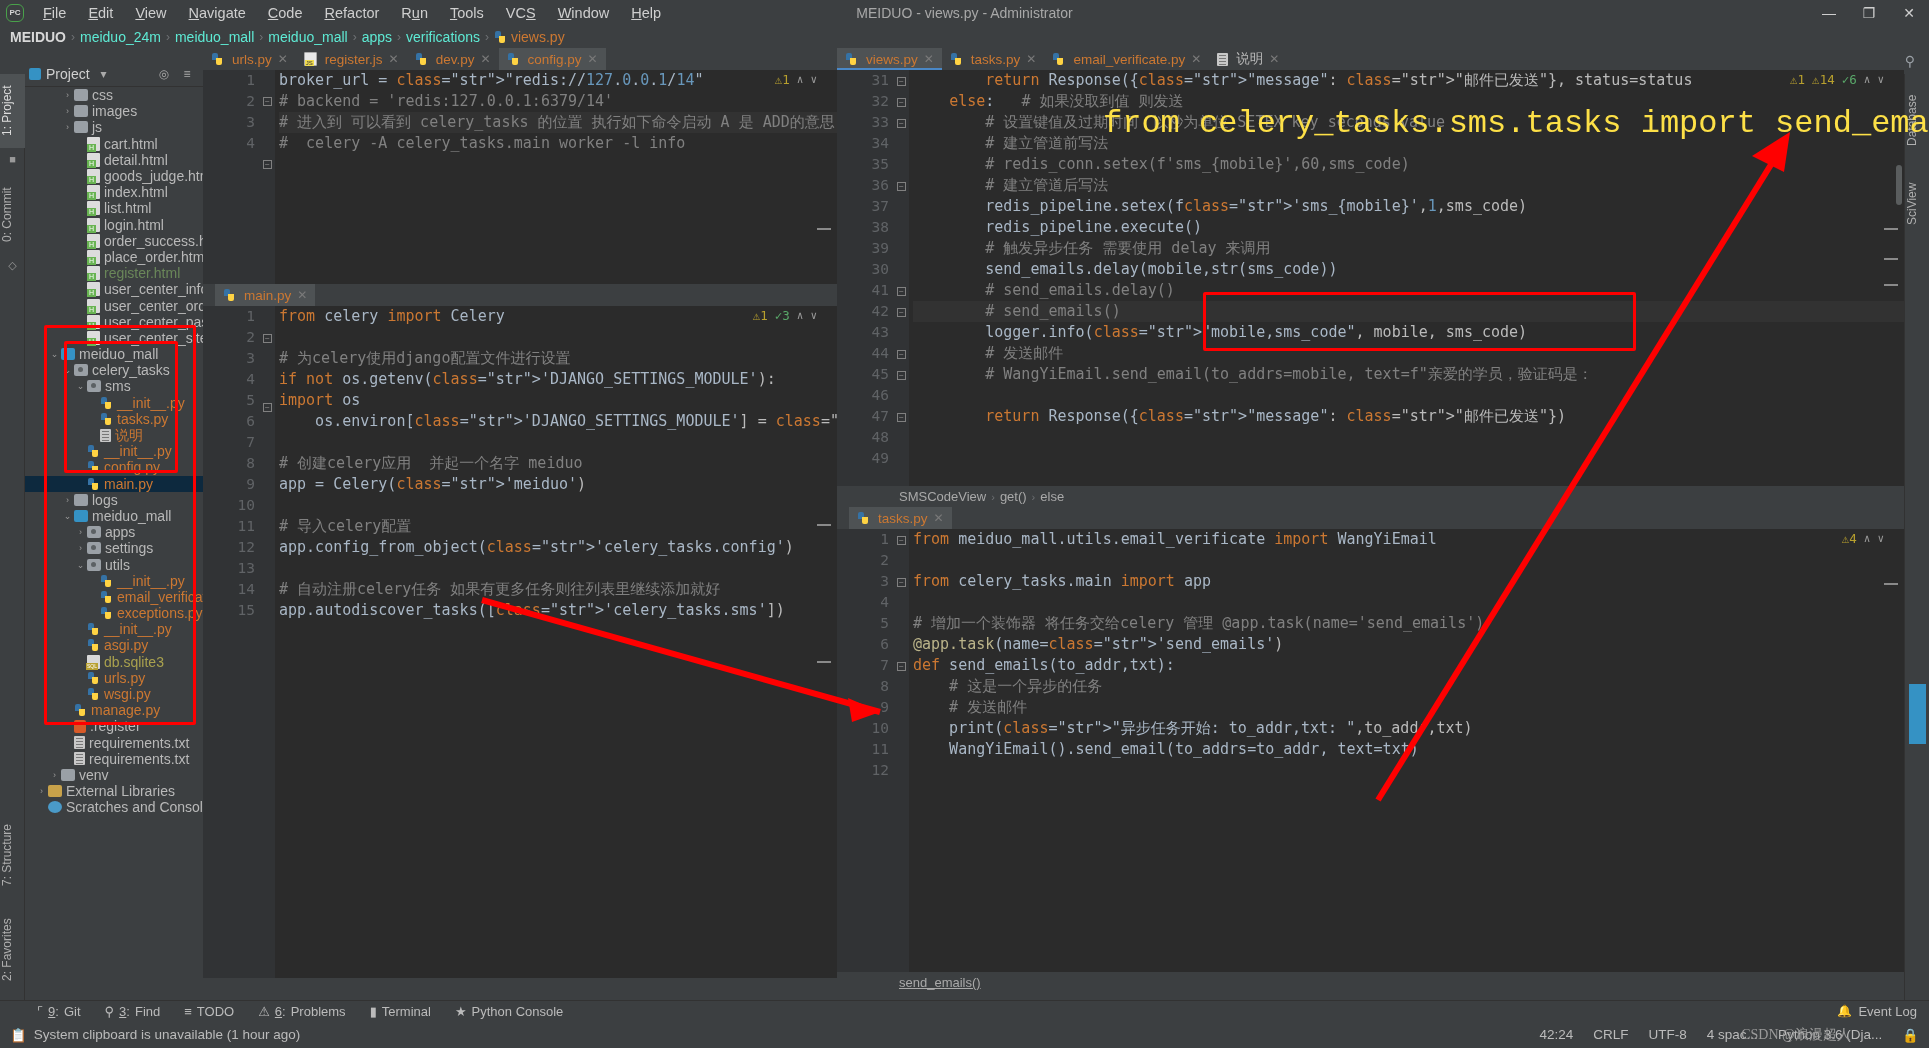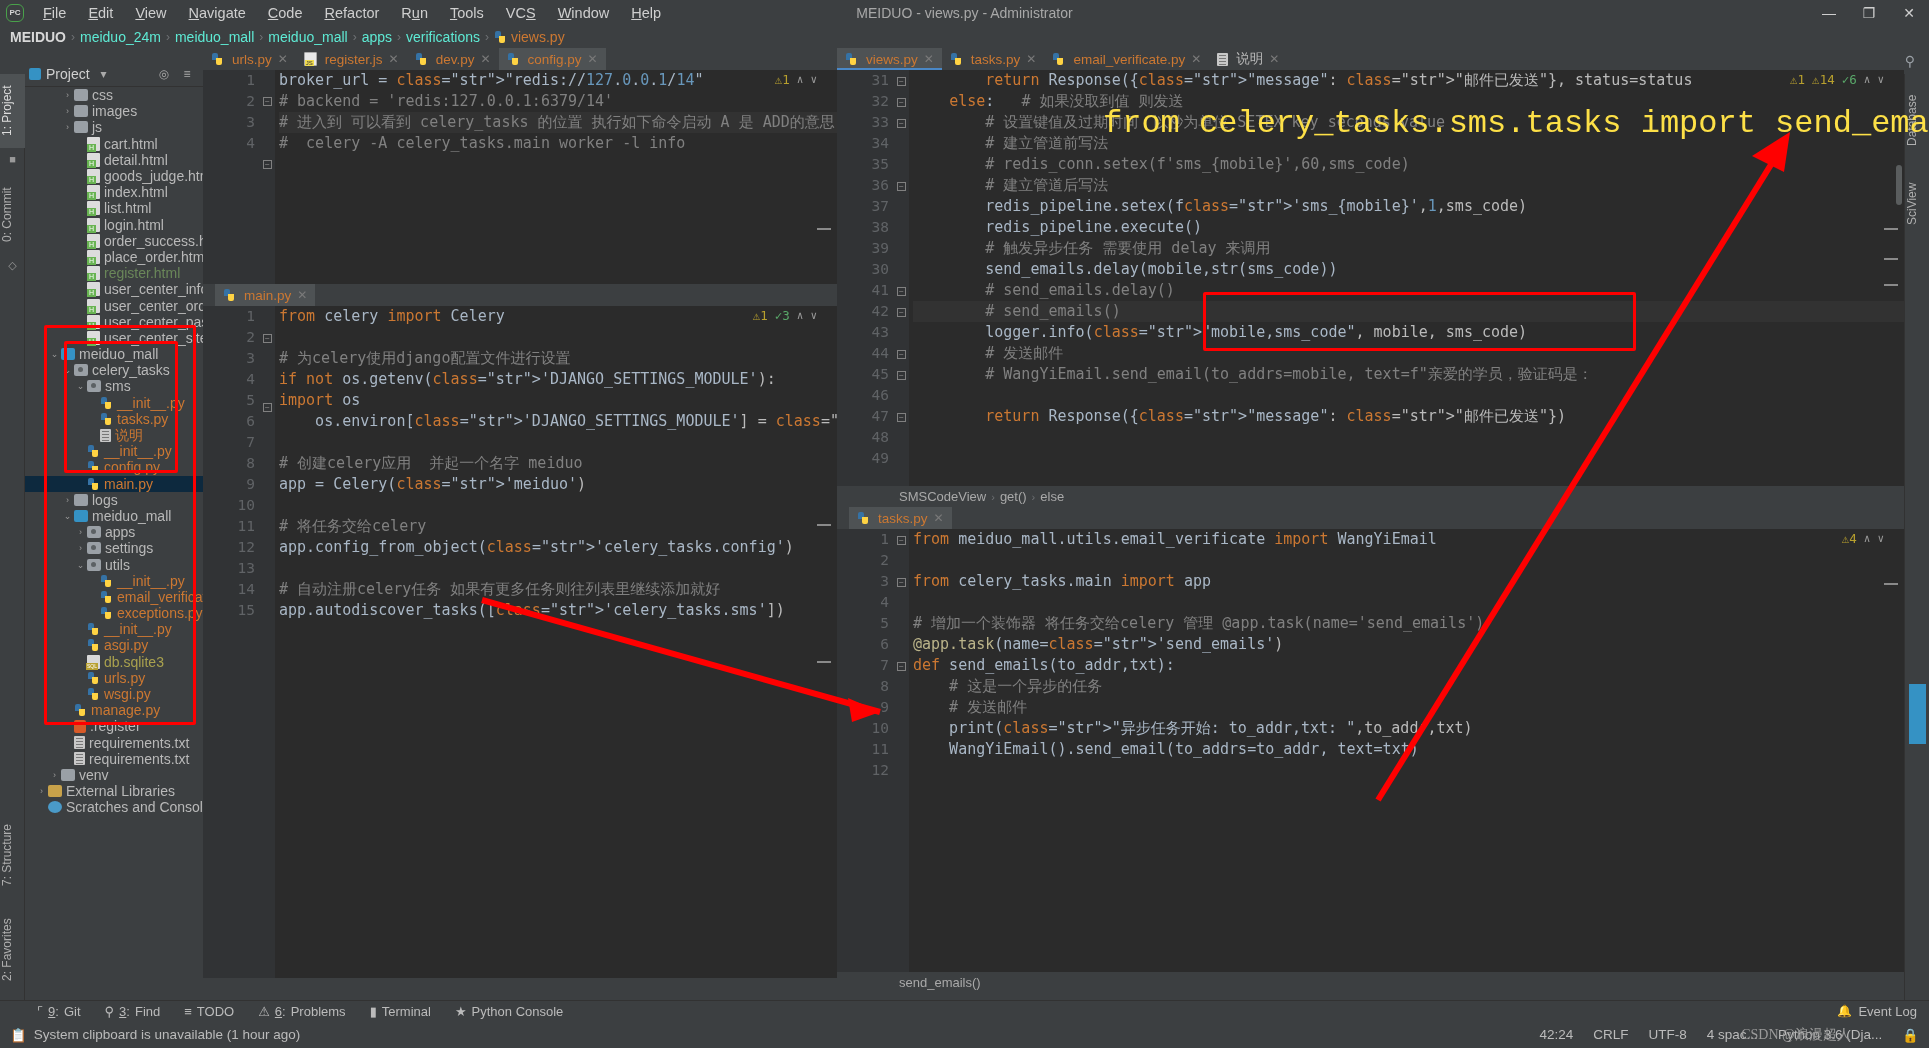--- a/index.html
+++ b/index.html
@@ -720,21 +720,21 @@
           <div class="cl"><span class="id"><span class="kw">from</span> celery <span class="kw">import</span> Celery</span></div>
           <div class="cl"><span class="id"></span></div>
           <div class="cl"><span class="com"># 为celery使用django配置文件进行设置</span></div>
           <div class="cl"><span class="id"><span class="kw">if</span> <span class="kw">not</span> os.getenv(<span <span="" class="kw">class</span>="str"&gt;'DJANGO_SETTINGS_MODULE'</span>):</div>
           <div class="cl"><span class="id"><span class="kw">import</span> os</span></div>
           <div class="cl"><span class="id">    os.environ[<span <span="" class="kw">class</span>="str"&gt;'DJANGO_SETTINGS_MODULE'</span>] = <span <span="" class="kw">class</span>="str"&gt;'meiduo_mall.settings.dev'</div>
           <div class="cl"><span class="id"></span></div>
           <div class="cl"><span class="com"># 创建celery应用  并起一个名字 meiduo</span></div>
           <div class="cl"><span class="id">app = Celery(<span <span="" class="kw">class</span>="str"&gt;'meiduo'</span>)</div>
           <div class="cl"><span class="id"></span></div>
-          <div class="cl"><span class="com"># 将任务交给celery</span></div>
+          <div class="cl"><span class="com"># 导入celery配置</span></div>
           <div class="cl"><span class="id">app.config_from_object(<span <span="" class="kw">class</span>="str"&gt;'celery_tasks.config'</span>)</div>
           <div class="cl"><span class="id"></span></div>
           <div class="cl"><span class="com"># 自动注册celery任务 如果有更多任务则往列表里继续添加就好</span></div>
           <div class="cl"><span class="id">app.autodiscover_tasks([<span <span="" class="kw">class</span>="str"&gt;'celery_tasks.sms'</span>])</div>
         </div>
       <div class="insp-widget">
         <span class="warn-n">⚠<span>1</span></span>
         <span class="grn-n">✓<span>3</span></span>
         <span class="insp-arrow">∧</span>
         <span class="insp-arrow">∨</span>
@@ -886,21 +886,21 @@
           <div class="cl"><span class="id"></span></div>
         </div>
       <div class="insp-widget">
         <span class="warn-n">⚠<span>4</span></span>
         <span class="insp-arrow">∧</span>
         <span class="insp-arrow">∨</span>
       </div>
       <div style="position:absolute;right:6px;top:54px;width:14px;height:2px;background:#8a8a8a;"></div>
     </div>
   </div>
-  <div class="breadcrumb-bar" style="position:absolute;left:837px;top:972px;width:1067px;">
+  <div class="breadcrumb-bar" style="position:absolute;left:837px;top:972px;width:1067px;text-decoration:underline;">
     <span>send_emails()</span>
   </div>
 
   <div class="redbox" style="left:1203px; top:292px; width:433px; height:59px;"></div>
 
   <svg class="ann">
 
     <line x1="482" y1="600" x2="880" y2="712" stroke="#ff0000" stroke-width="6"></line>
     <polygon points="880,712 848,698 852,722" fill="#ff0000"></polygon>
 

